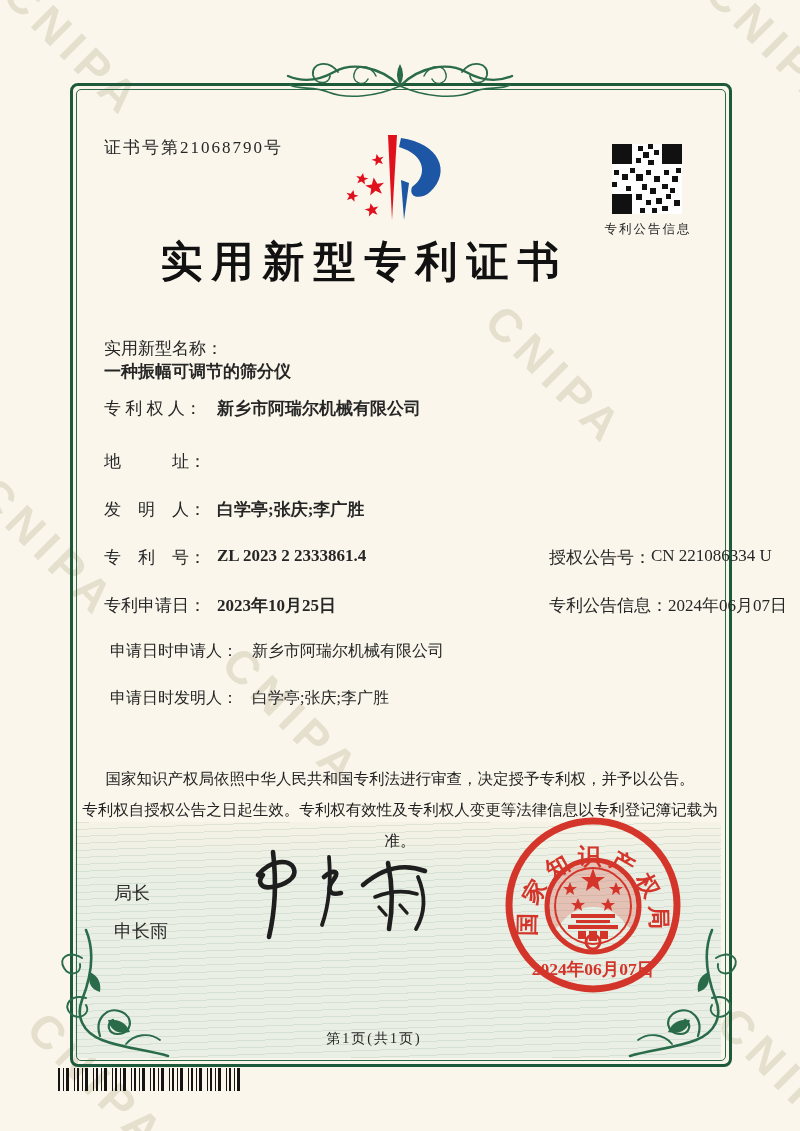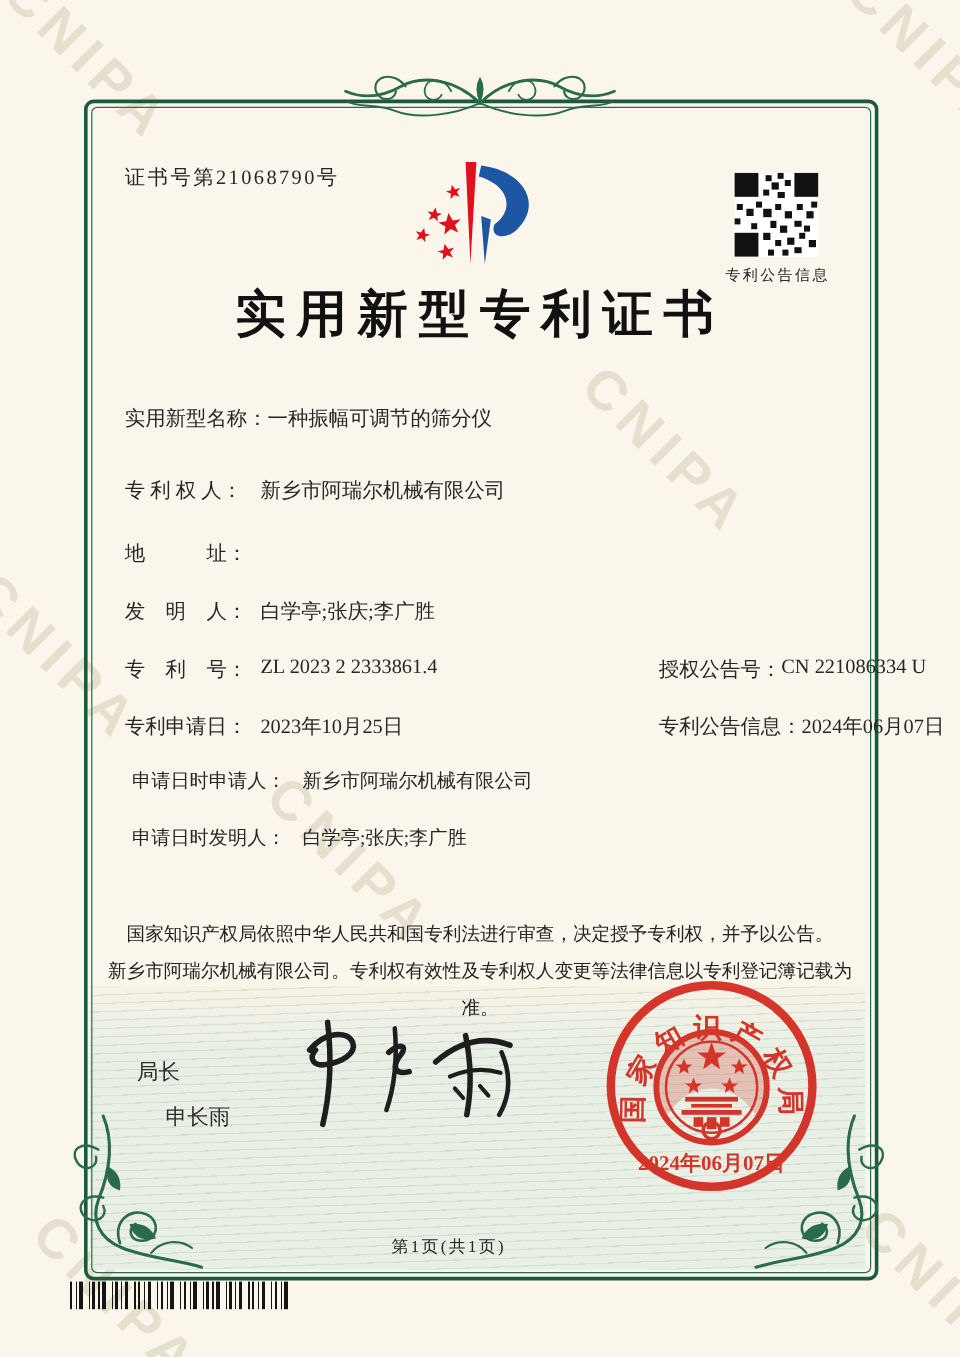--- a/index.html
+++ b/index.html
@@ -31,26 +31,26 @@
       repeating-linear-gradient(178deg, rgba(110,150,120,0.16) 0 1px, rgba(0,0,0,0) 1px 7px),
       linear-gradient(#f6f2e6, #e9efe4 55px);
   }
   .ornament{position:absolute; z-index:4; pointer-events:none;}
   
   .cert-no{position:absolute; left:104px; top:136px; font-size:17px; letter-spacing:2px; z-index:5;}
   .logo{position:absolute; left:336px; top:130px; z-index:5;}
   .qr{position:absolute; left:612px; top:144px; z-index:5;}
   .qr-caption{position:absolute; left:596px; top:221px; width:104px; text-align:center;
     font-size:12.5px; letter-spacing:2px; z-index:5;}
-  .title{position:absolute; left:0; top:234px; width:800px; text-align:center;
+  .title{position:absolute; left:0; top:234px; width:729px; text-align:center;
     font-size:42px; font-weight:bold; letter-spacing:9px; color:#111; z-index:5;}
   
   .frow{position:absolute; left:104px; font-size:17px; display:flex; z-index:5; white-space:pre;}
   .flabel{display:inline-block; min-width:113px; white-space:pre;}
-  .fvalue{white-space:pre;}
+  .fvalue{white-space:pre;font-weight:bold;}
   .col-right{position:absolute; left:445px; top:0; display:flex; white-space:pre;}
   .small{font-size:16px;}
   
   .statement{position:absolute; left:80px; top:763px; width:640px; text-align:center;
     font-size:15.5px; line-height:31px; color:#222; z-index:5;}
   
   .signer{position:absolute; left:114px; z-index:6;
     font-family:"Liberation Sans","DejaVu Sans",sans-serif; font-size:18px; color:#2b2b2b;}
   .sig-svg{position:absolute; left:228px; top:845px; z-index:6;}
   .seal{position:absolute; left:498px; top:810px; z-index:7;}
@@ -178,21 +178,21 @@
         <rect x="28" y="64" width="5" height="5"></rect>
         <rect x="40" y="64" width="5" height="5"></rect>
       <rect x="58" y="44" width="5" height="5"></rect>
         <rect x="64" y="24" width="5" height="5"></rect>
     </g>
   </svg>
   <div class="qr-caption">专利公告信息</div>
 
   <div class="title">实用新型专利证书</div>
 
-  <div class="frow" style="top:337px;">
+  <div class="frow" style="top:337px;flex-direction:column;">
     <span class="flabel">实用新型名称：</span>
     <span class="fvalue">一种振幅可调节的筛分仪</span>
   </div>
   <div class="frow" style="top:397px;">
     <span class="flabel">专 利 权 人：</span>
     <span class="fvalue">新乡市阿瑞尔机械有限公司</span>
   </div>
   <div class="frow" style="top:450px;">
     <span class="flabel">地　　　址：</span>
   </div>
@@ -218,25 +218,25 @@
     <span>申请日时申请人：</span><span style="width:14px; display:inline-block;"></span>
     <span>新乡市阿瑞尔机械有限公司</span>
   </div>
   <div class="frow small" style="top:688px; left:110px;">
     <span>申请日时发明人：</span><span style="width:14px; display:inline-block;"></span>
     <span>白学亭;张庆;李广胜</span>
   </div>
 
   <div class="statement">
     <div>国家知识产权局依照中华人民共和国专利法进行审查，决定授予专利权，并予以公告。</div>
-    <div>新乡市阿瑞尔机械有限公司。专利权有效性及专利权人变更等法律信息以专利登记簿记载为准。</div>
+    <div>专利权自授权公告之日起生效。专利权有效性及专利权人变更等法律信息以专利登记簿记载为准。</div>
   </div>
 
   <div class="signer" style="top:869px;margin-top:12px;">局长</div>
-  <div class="signer" style="top:919px;margin-left:24px;">申长雨</div>
+  <div class="signer" style="top:919px;">申长雨</div>
 
   <svg class="sig-svg" width="210" height="100" viewBox="0 0 210 100">
     <g fill="none" stroke="#1e1e1e" stroke-width="4.6" stroke-linecap="round" stroke-linejoin="round">
       <path d="M30,30 c12,-15 32,-17 36,-6 c3,9 -9,16 -22,18 c-11,2 -15,-5 -9,-12"></path>
       <path d="M45,7 C48,32 48,62 41,92"></path>
       <path d="M96,32 c9,-8 16,-6 10,2 c-8,10 -5,17 7,14"></path>
       <path d="M101,12 c2,24 0,48 -7,68" stroke-width="3.8"></path>
       <path d="M135,40 q30,-26 62,-14"></path>
       <path d="M160,18 q7,34 1,66"></path>
       <path d="M147,52 q22,-9 42,-3" stroke-width="3.6"></path>

